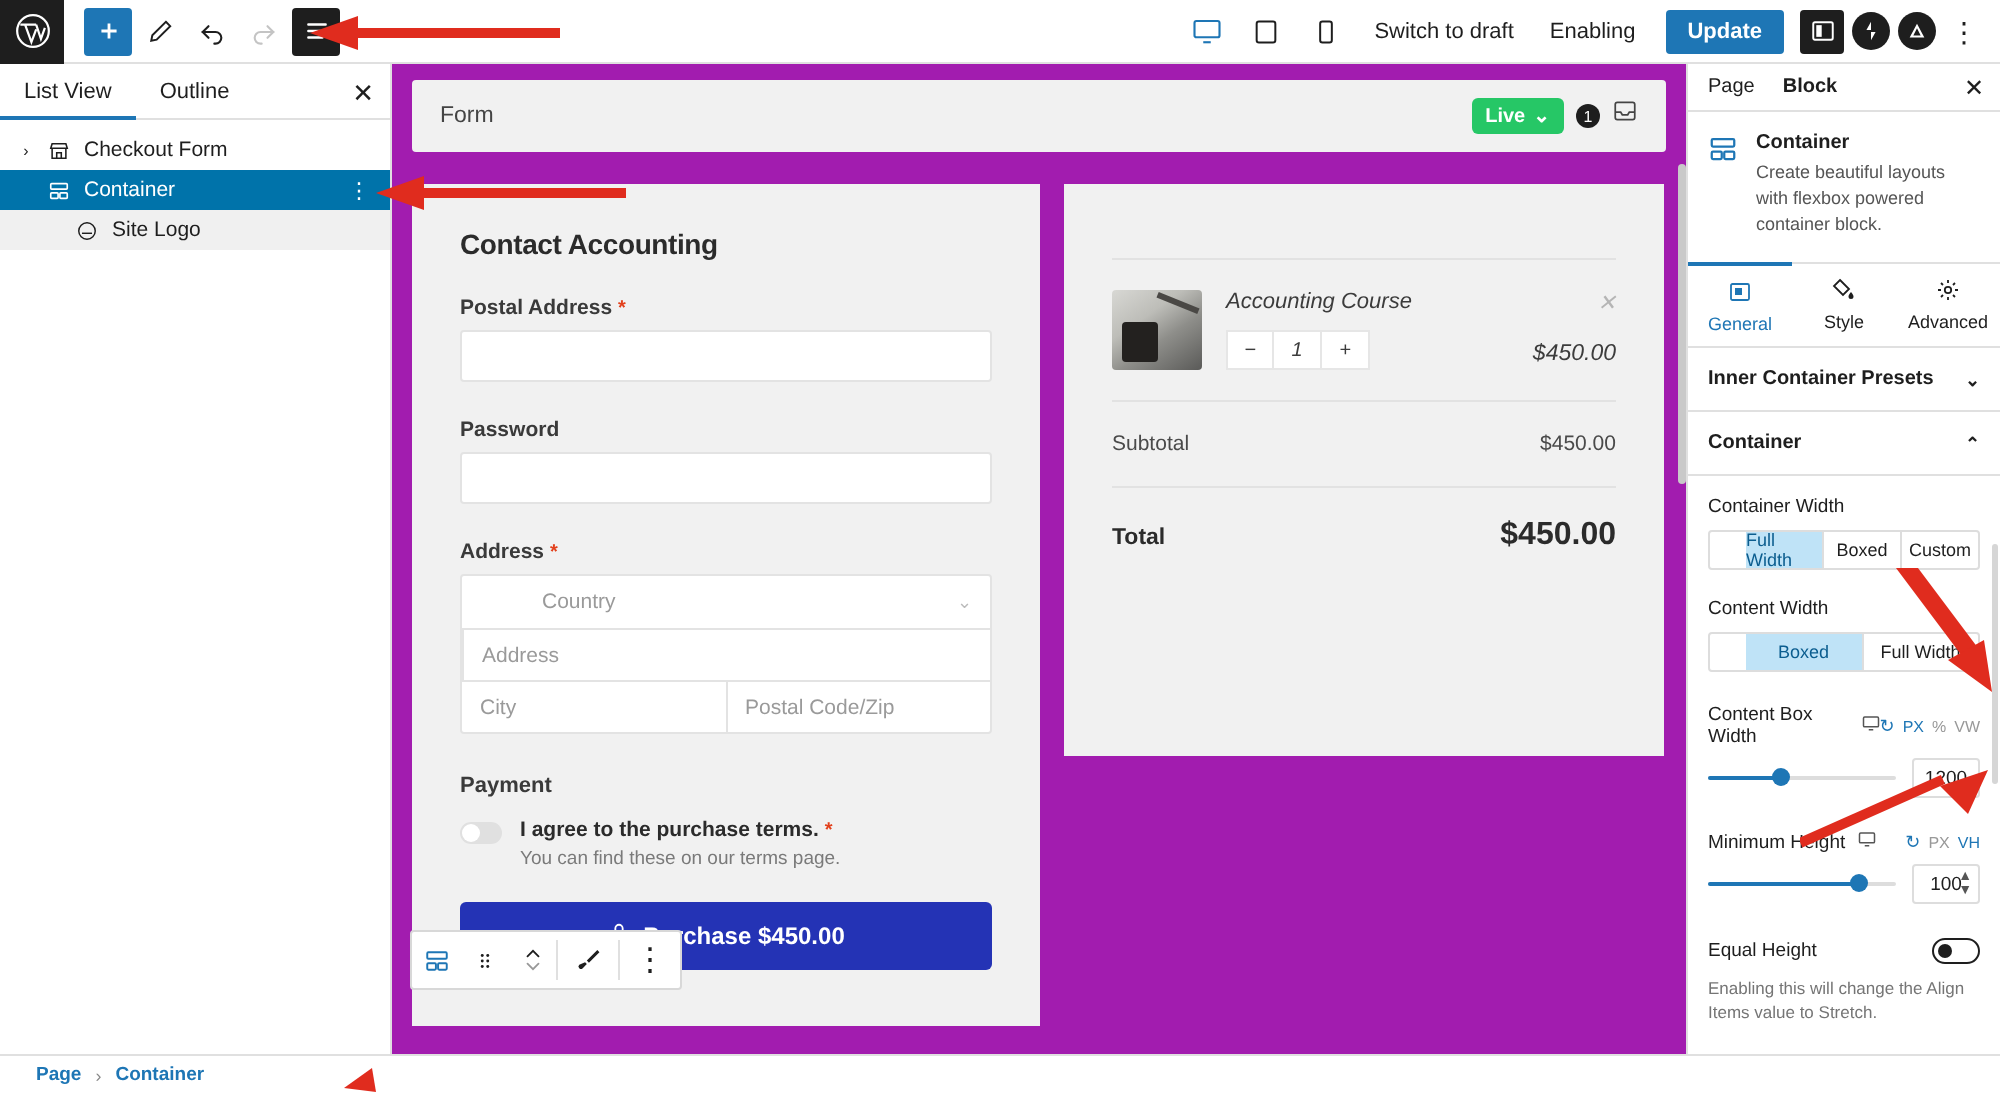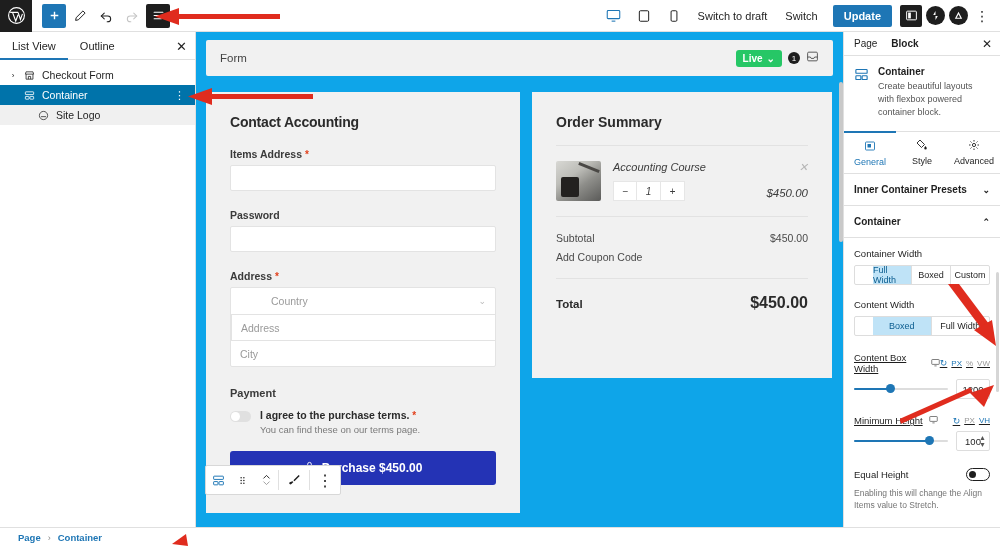--- a/index.html
+++ b/index.html
@@ -78,21 +78,21 @@
   .lv-row.selected { background: #0073aa; color: #fff; }
   .lv-row.sub { background: #f0f0f0; }
   .lv-chev { width: 14px; font-size: 8px; color: inherit; text-align: center; }
   .lv-icon { width: 18px; display: flex; align-items: center; justify-content: center; }
   .lv-label { margin-left: 4px; }
   .lv-kebab { position: absolute; right: 10px; font-size: 11px; }
 
   
   .canvas {
     position: absolute; top: 32px; left: 196px; width: 647px; height: 495px;
-    background: #0ea5e9; overflow: hidden;
+    background: #a21caf; overflow: hidden;
   }
   .formbar {
     margin: 8px 10px 0 10px; height: 36px; background: #f1f1f1;
     border-radius: 2px; display: flex; align-items: center; padding: 0 14px;
   }
   .formbar-title { font-size: 11.5px; color: #444; }
   .formbar-right { margin-left: auto; display: flex; align-items: center; gap: 6px; }
   .live-pill {
     background: #26c766; color: #fff; font-size: 10px; font-weight: 600;
     padding: 3px 7px; border-radius: 3px; display: flex; align-items: center; gap: 4px;
@@ -217,21 +217,21 @@
     display: flex; border: 1px solid #ddd; border-radius: 2px; overflow: hidden; height: 20px; padding-left: 18px;
   }
   .seg div {
     flex: 1; font-size: 9px; color: #1e1e1e; display: flex;
     align-items: center; justify-content: center;
   }
   .seg div + div { border-left: 1px solid #ddd; }
   .seg div.on { background: #bfe3f7; color: #0b5d8f; }
 
   .st-rowlabel {
-    display: flex; align-items: center; font-size: 9.5px; color: #1e1e1e; margin-bottom: 5px; text-decoration: underline;
+    display: flex; align-items: center; font-size: 9.5px; color: #1e1e1e; margin-bottom: 5px;
   }
   .st-rowlabel .dev { margin-left: 6px; color: #555; }
   .st-units { margin-left: auto; display: flex; align-items: center; gap: 4px; font-size: 8px; color: #999; }
   .st-units .u.on { color: #1e76b5; }
   .st-units .reset { color: #1e76b5; font-size: 9px; }
   .sliderrow { display: flex; align-items: center; gap: 8px; }
   .slider { flex: 1; height: 14px; position: relative; }
   .slider .track { position: absolute; top: 6px; left: 0; right: 0; height: 2px; background: #ddd; border-radius: 2px; }
   .slider .fill { position: absolute; top: 6px; left: 0; height: 2px; background: #1e76b5; border-radius: 2px; }
   .slider .knob {
@@ -331,21 +331,21 @@
       <svg width="14" height="14" viewBox="0 0 24 24" stroke="#1e1e1e" stroke-width="1.7" fill="none">
           <rect x="4" y="3" width="16" height="18" rx="2"></rect>
         </svg>
     </div>
     <div class="devbtn">
       <svg width="14" height="14" viewBox="0 0 24 24" stroke="#1e1e1e" stroke-width="1.7" fill="none">
           <rect x="7" y="3" width="10" height="18" rx="2"></rect>
         </svg>
     </div>
     <div class="tb-link">Switch to draft</div>
-    <div class="tb-link">Switch</div>
+    <div class="tb-link">Enabling</div>
     <div class="update-btn">Update</div>
     <div class="sq-dark">
       <svg width="13" height="13" viewBox="0 0 24 24" fill="none" stroke="#fff" stroke-width="1.8">
           <rect x="3" y="4" width="18" height="16" rx="1.5"></rect>
           <rect x="5.8" y="6.6" width="5" height="10.8" fill="#fff" stroke="none"></rect>
         </svg>
     </div>
     <div class="circ-icon">
       <svg width="11" height="11" viewBox="0 0 24 24" fill="#fff">
           <path d="M12 2v9H7zM12 22v-9h5z"></path>
@@ -424,40 +424,41 @@
       </span>
     </div>
   </div>
 
   <div class="cols">
 
     <div class="col-left">
       <div class="sec-title">Contact Accounting</div>
 
       <div class="fld-label">
-        <span>Items Address</span>
+        <span>Postal Address</span>
         <span class="req">*</span>
       </div>
       <div class="inp"></div>
 
       <div class="fld-label">Password</div>
       <div class="inp"></div>
 
       <div class="fld-label">
         <span>Address</span>
         <span class="req">*</span>
       </div>
       <div class="addr-group">
         <div class="addr-cell addr-top">
           <span>Country</span>
           <span style="color:#bbb;font-size:9px">⌄</span>
         </div>
         <div class="addr-cell">Address</div>
         <div class="row">
           <div class="addr-cell">City</div>
+          <div class="addr-cell">Postal Code/Zip</div>
         </div>
       </div>
 
       <div class="pay-title">Payment</div>
 
       <div class="terms">
         <div class="toggle-off"></div>
         <div>
           <div class="terms-main">
             <span>I agree to the purchase terms.</span>
@@ -472,21 +473,20 @@
           <svg width="11" height="11" viewBox="0 0 24 24" stroke="#fff" stroke-width="2" fill="none">
               <rect x="5" y="11" width="14" height="10" rx="1.5"></rect>
               <path d="M8 11V7a4 4 0 0 1 8 0v4"></path>
             </svg>
         </span>
         <span>Purchase $450.00</span>
       </div>
     </div>
 
     <div class="col-right">
-      <div class="os-title">Order Summary</div>
       <div class="os-div"></div>
 
       <div class="os-item">
         <div class="os-thumb"></div>
         <div style="flex:1">
           <div class="os-name">Accounting Course</div>
           <div class="os-qty">
             <div>−</div>
             <div>1</div>
             <div>+</div>
@@ -495,21 +495,20 @@
         <div class="os-x">✕</div>
         <div class="os-price">$450.00</div>
       </div>
 
       <div class="os-div"></div>
 
       <div class="os-line">
         <span>Subtotal</span>
         <span>$450.00</span>
       </div>
-      <div class="os-coupon">Add Coupon Code</div>
 
       <div class="os-div"></div>
 
       <div class="os-total">
         <span class="l">Total</span>
         <span class="r">$450.00</span>
       </div>
     </div>
   </div>
 

